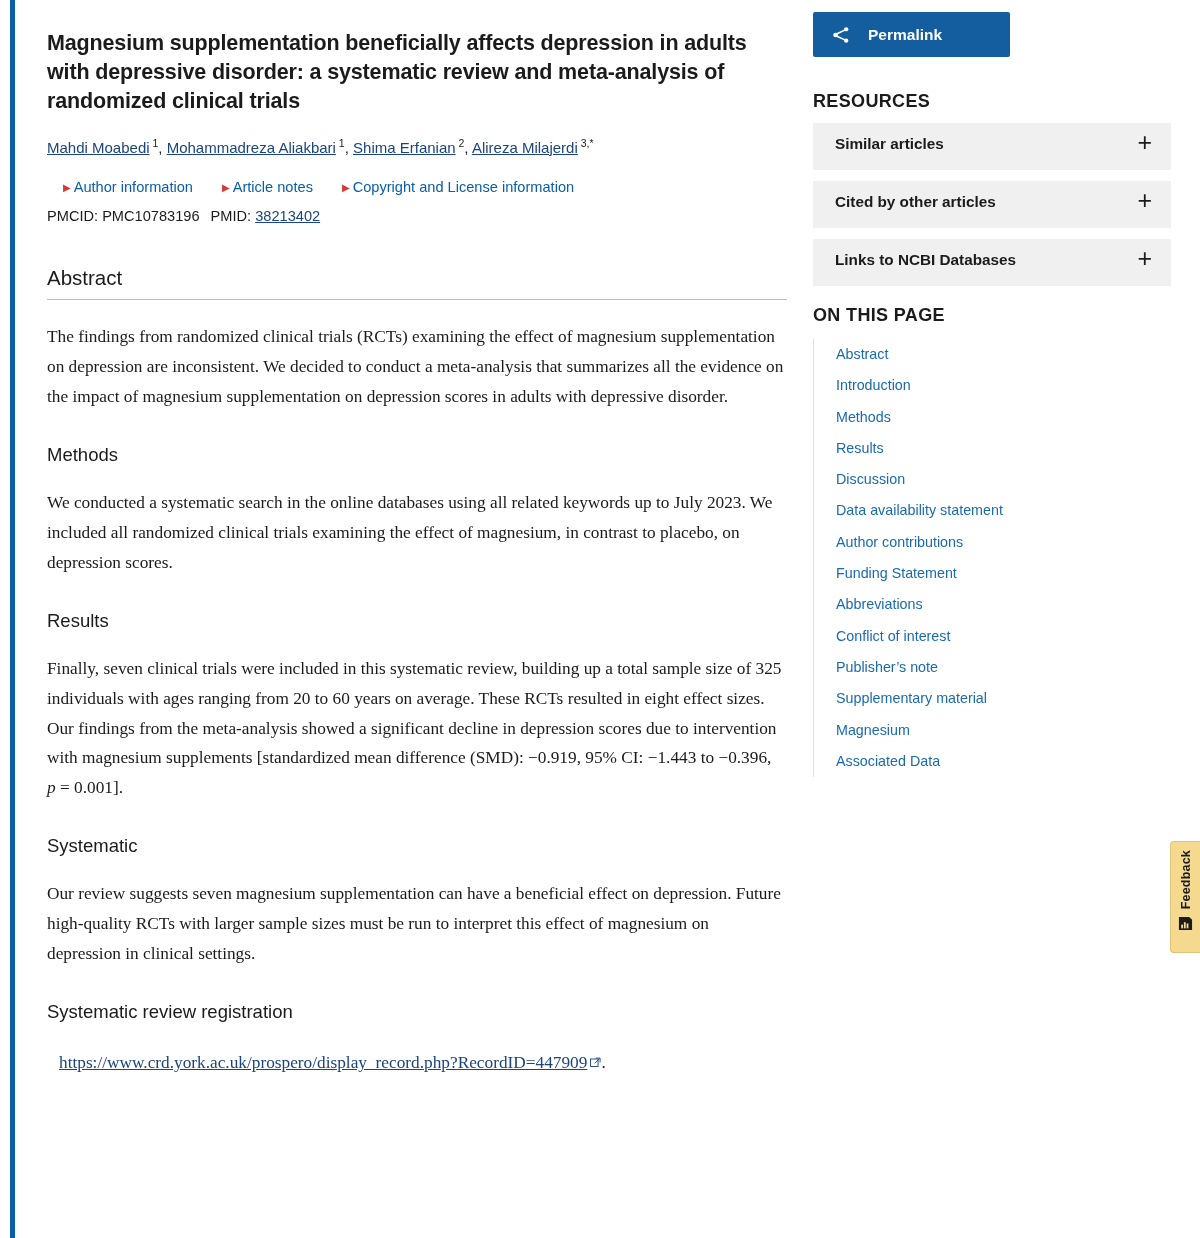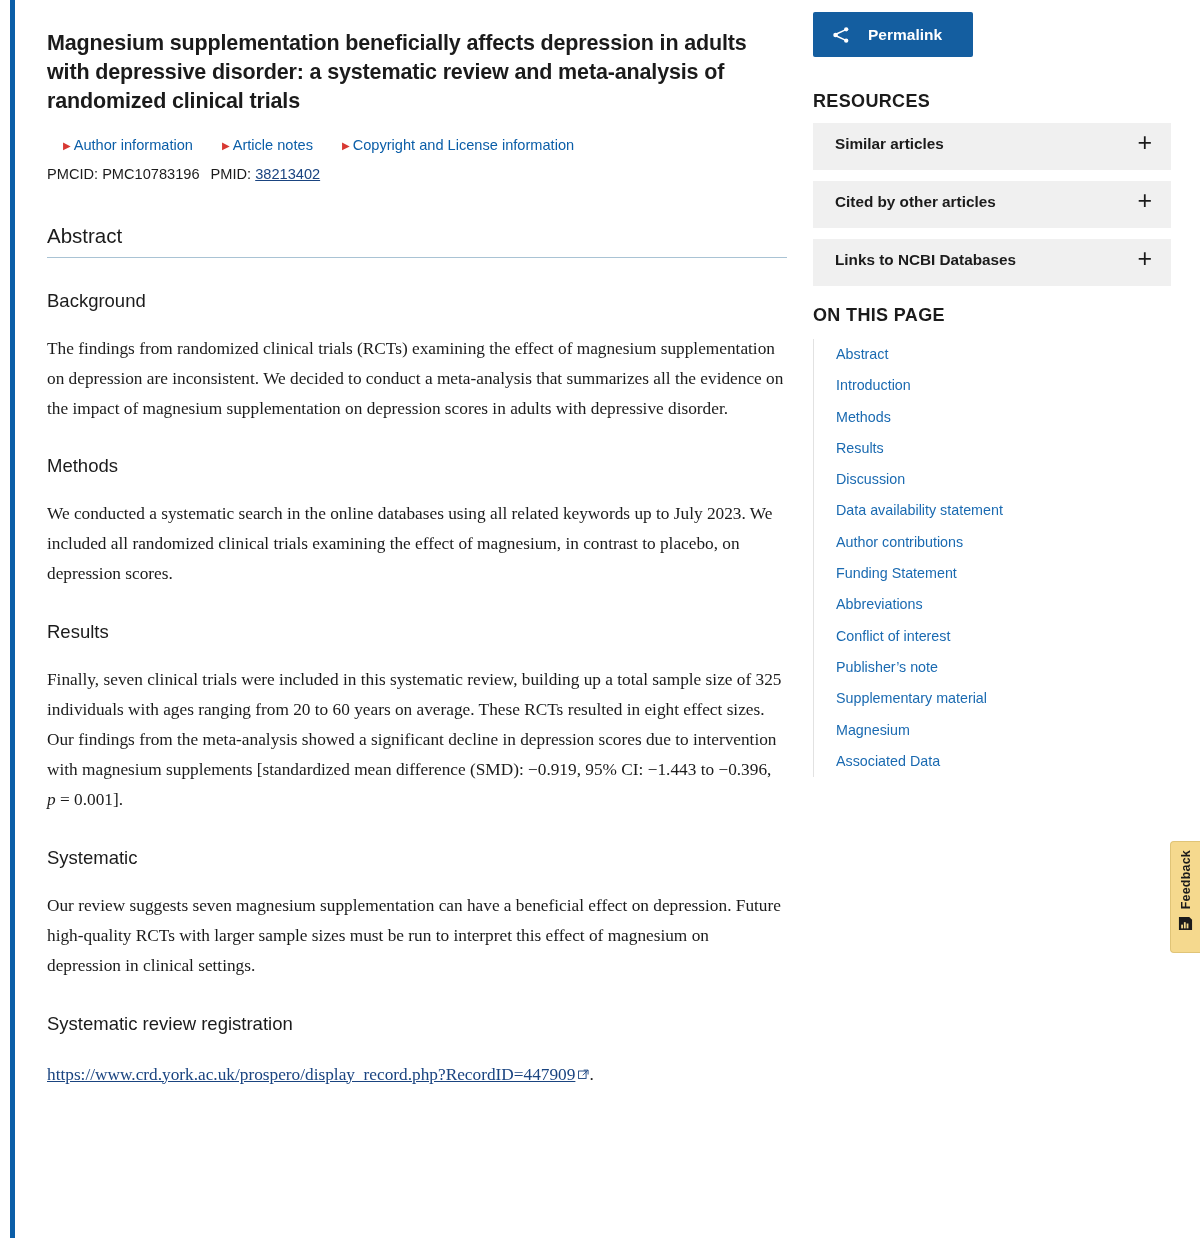--- a/index.html
+++ b/index.html
@@ -121,21 +121,21 @@
     margin: 0;
     margin-top: 22px;
     width: 737px;
   }
   p.body-text em { font-style: italic; }
 
   p.link-para {
     font-family: "Liberation Serif", serif;
     font-size: 17.3px;
     line-height: 1.73;
-    margin: 0;
+    margin: 12px;
     margin-top: 25px;
   }
   p.link-para a {
     color: #1a4480;
     text-decoration: underline;
   }
   .ext-icon {
     display: inline-block;
     width: 11px;
     height: 11px;
@@ -149,21 +149,21 @@
   
   #sidebar {
     position: absolute;
     left: 813px;
     top: 0;
     width: 358px;
   }
 
   #permalink-btn {
     margin-top: 12px;
-    width: 160px;
+    width: 197px;
     height: 45px;
     background: #145ea0;
     border: none;
     border-radius: 2px;
     color: #ffffff;
     font-family: "Liberation Sans", sans-serif;
     font-size: 15.5px;
     font-weight: bold;
     display: flex;
     align-items: center;
@@ -266,33 +266,33 @@
 </style>
 </head>
 <body>
 
 <div id="left-rail"></div>
 
 <div id="article">
 
   <h1 id="article-title">Magnesium supplementation beneficially affects depression in adults with depressive disorder: a systematic review and meta-analysis of randomized clinical trials</h1>
 
+  <div id="authors"><a href="#">Mahdi Moabedi</a><sup> 1</sup><span>, </span><a href="#">Mohammadreza Aliakbari</a><sup> 1</sup><span>, </span><a href="#">Shima Erfanian</a><sup> 2</sup><span>, </span><a href="#">Alireza Milajerdi</a><sup> 3,*</sup></div>
 
   <div id="expand-links"><a href="#" class="exp-link"><span class="tri">▶</span><span>Author information</span></a><a href="#" class="exp-link"><span class="tri">▶</span><span>Article notes</span></a><a href="#" class="exp-link"><span class="tri">▶</span><span>Copyright and License information</span></a></div>
 
   <div id="ids">
     <span>PMCID:</span>
     <span>PMC10783196</span><span class="id-gap"></span>
     <span>PMID:</span>
     <a href="#">38213402</a>
   </div>
 
   <h2 class="section-head">Abstract</h2>
 
-  <h3 class="sub-head">Background</h3>
   <p class="body-text">The findings from randomized clinical trials (RCTs) examining the effect of magnesium supplementation on depression are inconsistent. We decided to conduct a meta-analysis that summarizes all the evidence on the impact of magnesium supplementation on depression scores in adults with depressive disorder.</p>
 
   <h3 class="sub-head">Methods</h3>
   <p class="body-text">We conducted a systematic search in the online databases using all related keywords up to July 2023. We included all randomized clinical trials examining the effect of magnesium, in contrast to placebo, on depression scores.</p>
 
   <h3 class="sub-head">Results</h3>
   <p class="body-text"><span>Finally, seven clinical trials were included in this systematic review, building up a total sample size of 325 individuals with ages ranging from 20 to 60 years on average. These RCTs resulted in eight effect sizes. Our findings from the meta-analysis showed a significant decline in depression scores due to intervention with magnesium supplements [standardized mean difference (SMD): −0.919, 95% CI: −1.443 to −0.396, </span><em>p</em><span> = 0.001].</span></p>
 
   <h3 class="sub-head">Systematic</h3>
   <p class="body-text">Our review suggests seven magnesium supplementation can have a beneficial effect on depression. Future high-quality RCTs with larger sample sizes must be run to interpret this effect of magnesium on depression in clinical settings.</p>

